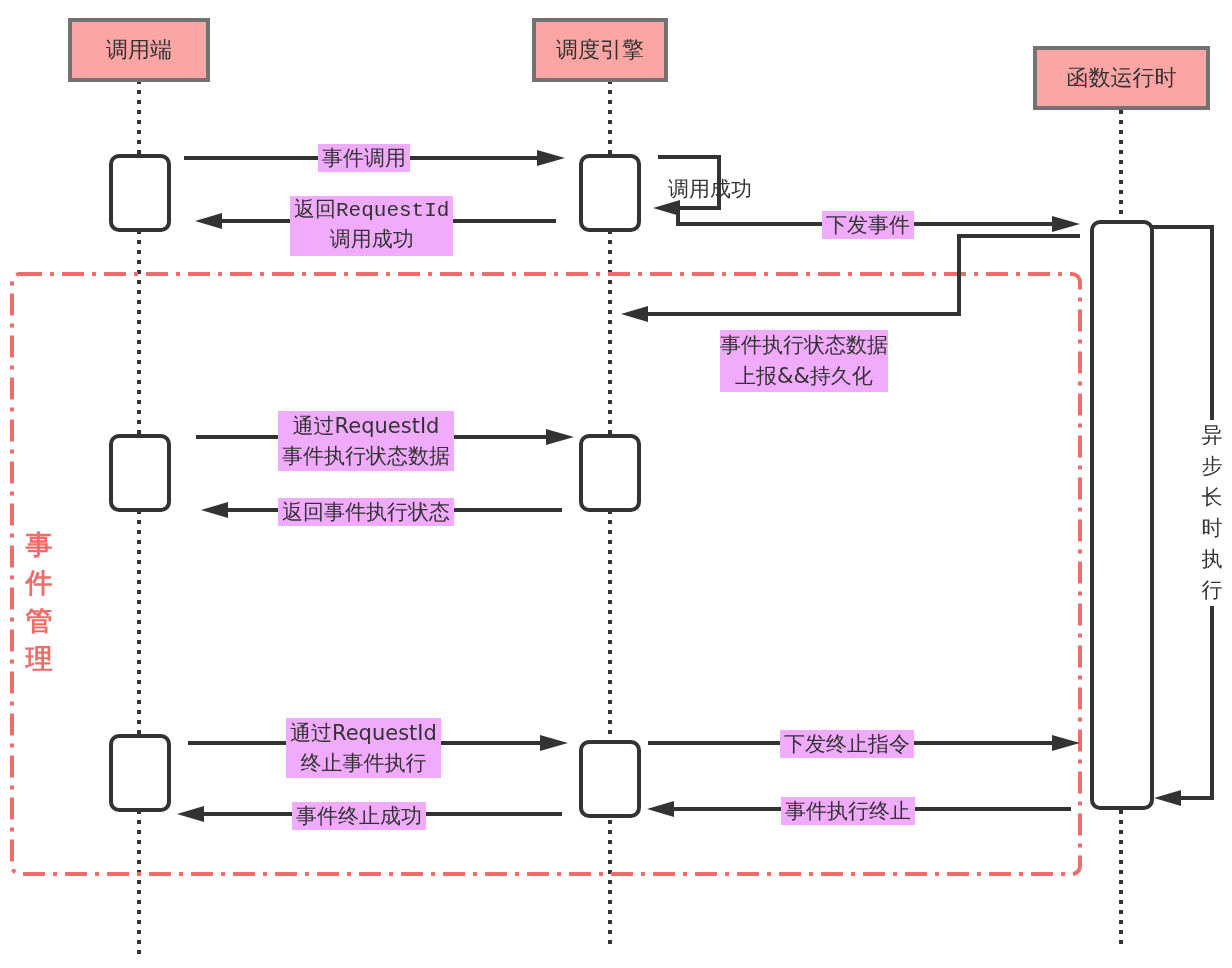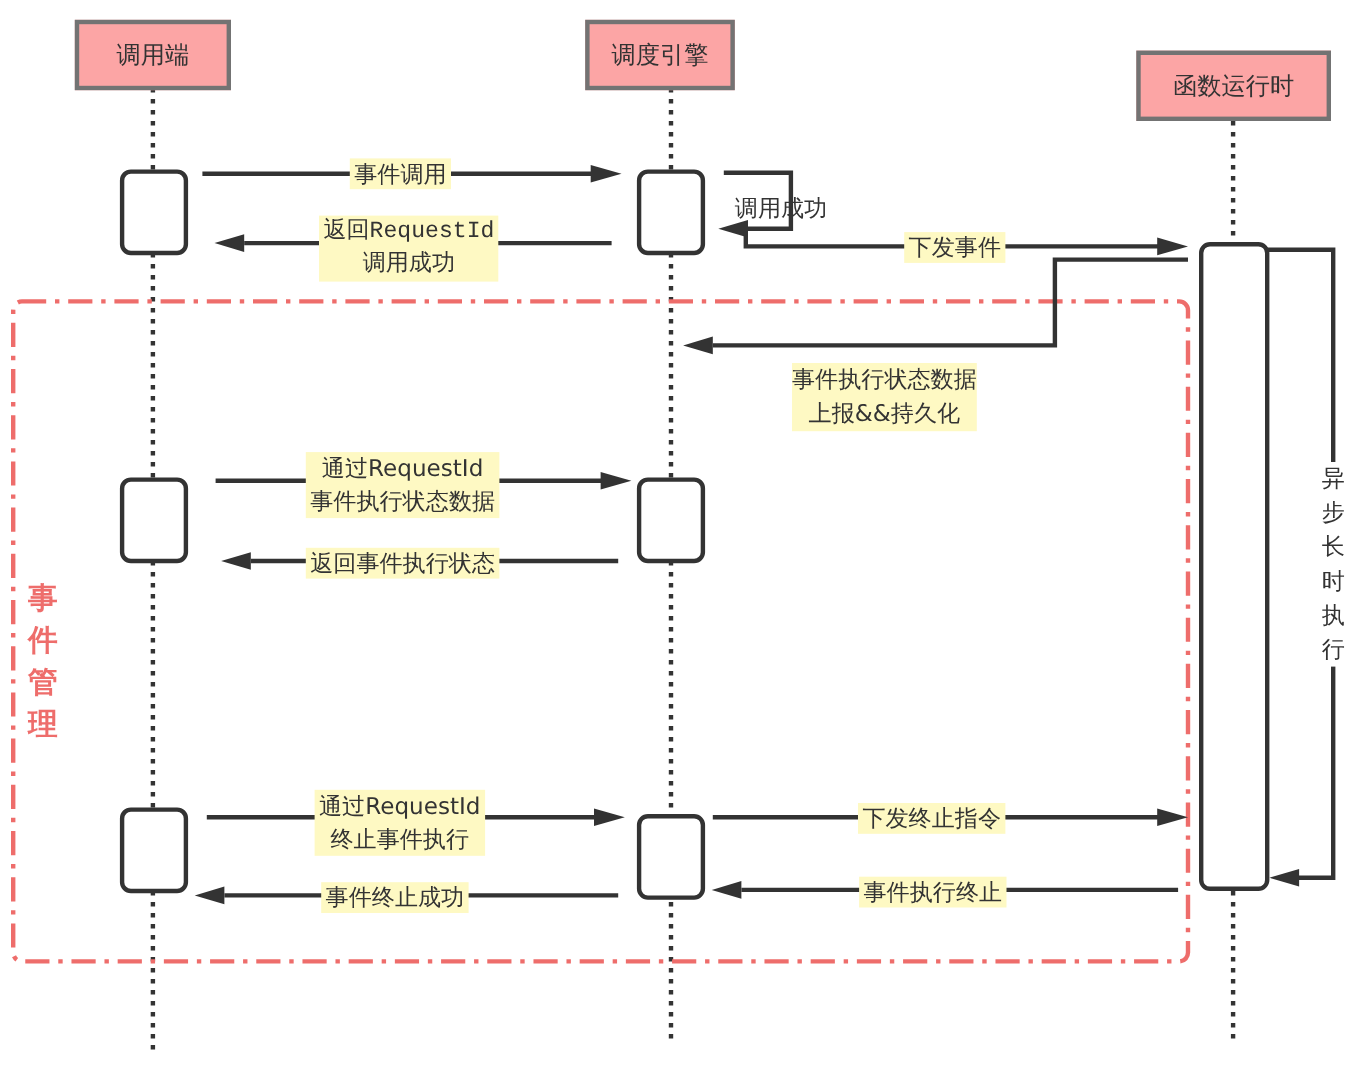--- a/index.html
+++ b/index.html
@@ -1,20 +1,20 @@
 <!DOCTYPE html>
 <html><head>
   <meta charset="utf-8">
   <style>
     html, body { margin: 0; padding: 0; background: #ffffff; }
     body { width: 1232px; height: 968px; position: relative; overflow: hidden;
            font-family: "DejaVu Sans", "Liberation Sans", sans-serif; color: #333333; }
     svg { position: absolute; left: 0; top: 0; }
     .lbl { position: absolute; font-size: 21px; line-height: 28px; color: #333333;
-           background: #fef9c3; white-space: nowrap; text-align: center; }
+           background: #f0abfc; white-space: nowrap; text-align: center; }
     .lbl.nobg { background: transparent; }
     .actor { position: absolute; border: 4px solid #737373; background: #fca5a5;
              box-sizing: border-box; display: flex; align-items: center; justify-content: center;
              font-size: 22px; color: #333333; }
     .group-label { position: absolute; color: #ee6d6b; font-size: 27px; font-weight: bold;
                    line-height: 38px; width: 30px; text-align: center; }
     .vert-label { position: absolute; font-size: 21px; line-height: 31px; width: 26px;
                   text-align: center; background: #ffffff; color: #333333; }
   </style>
 </head>

